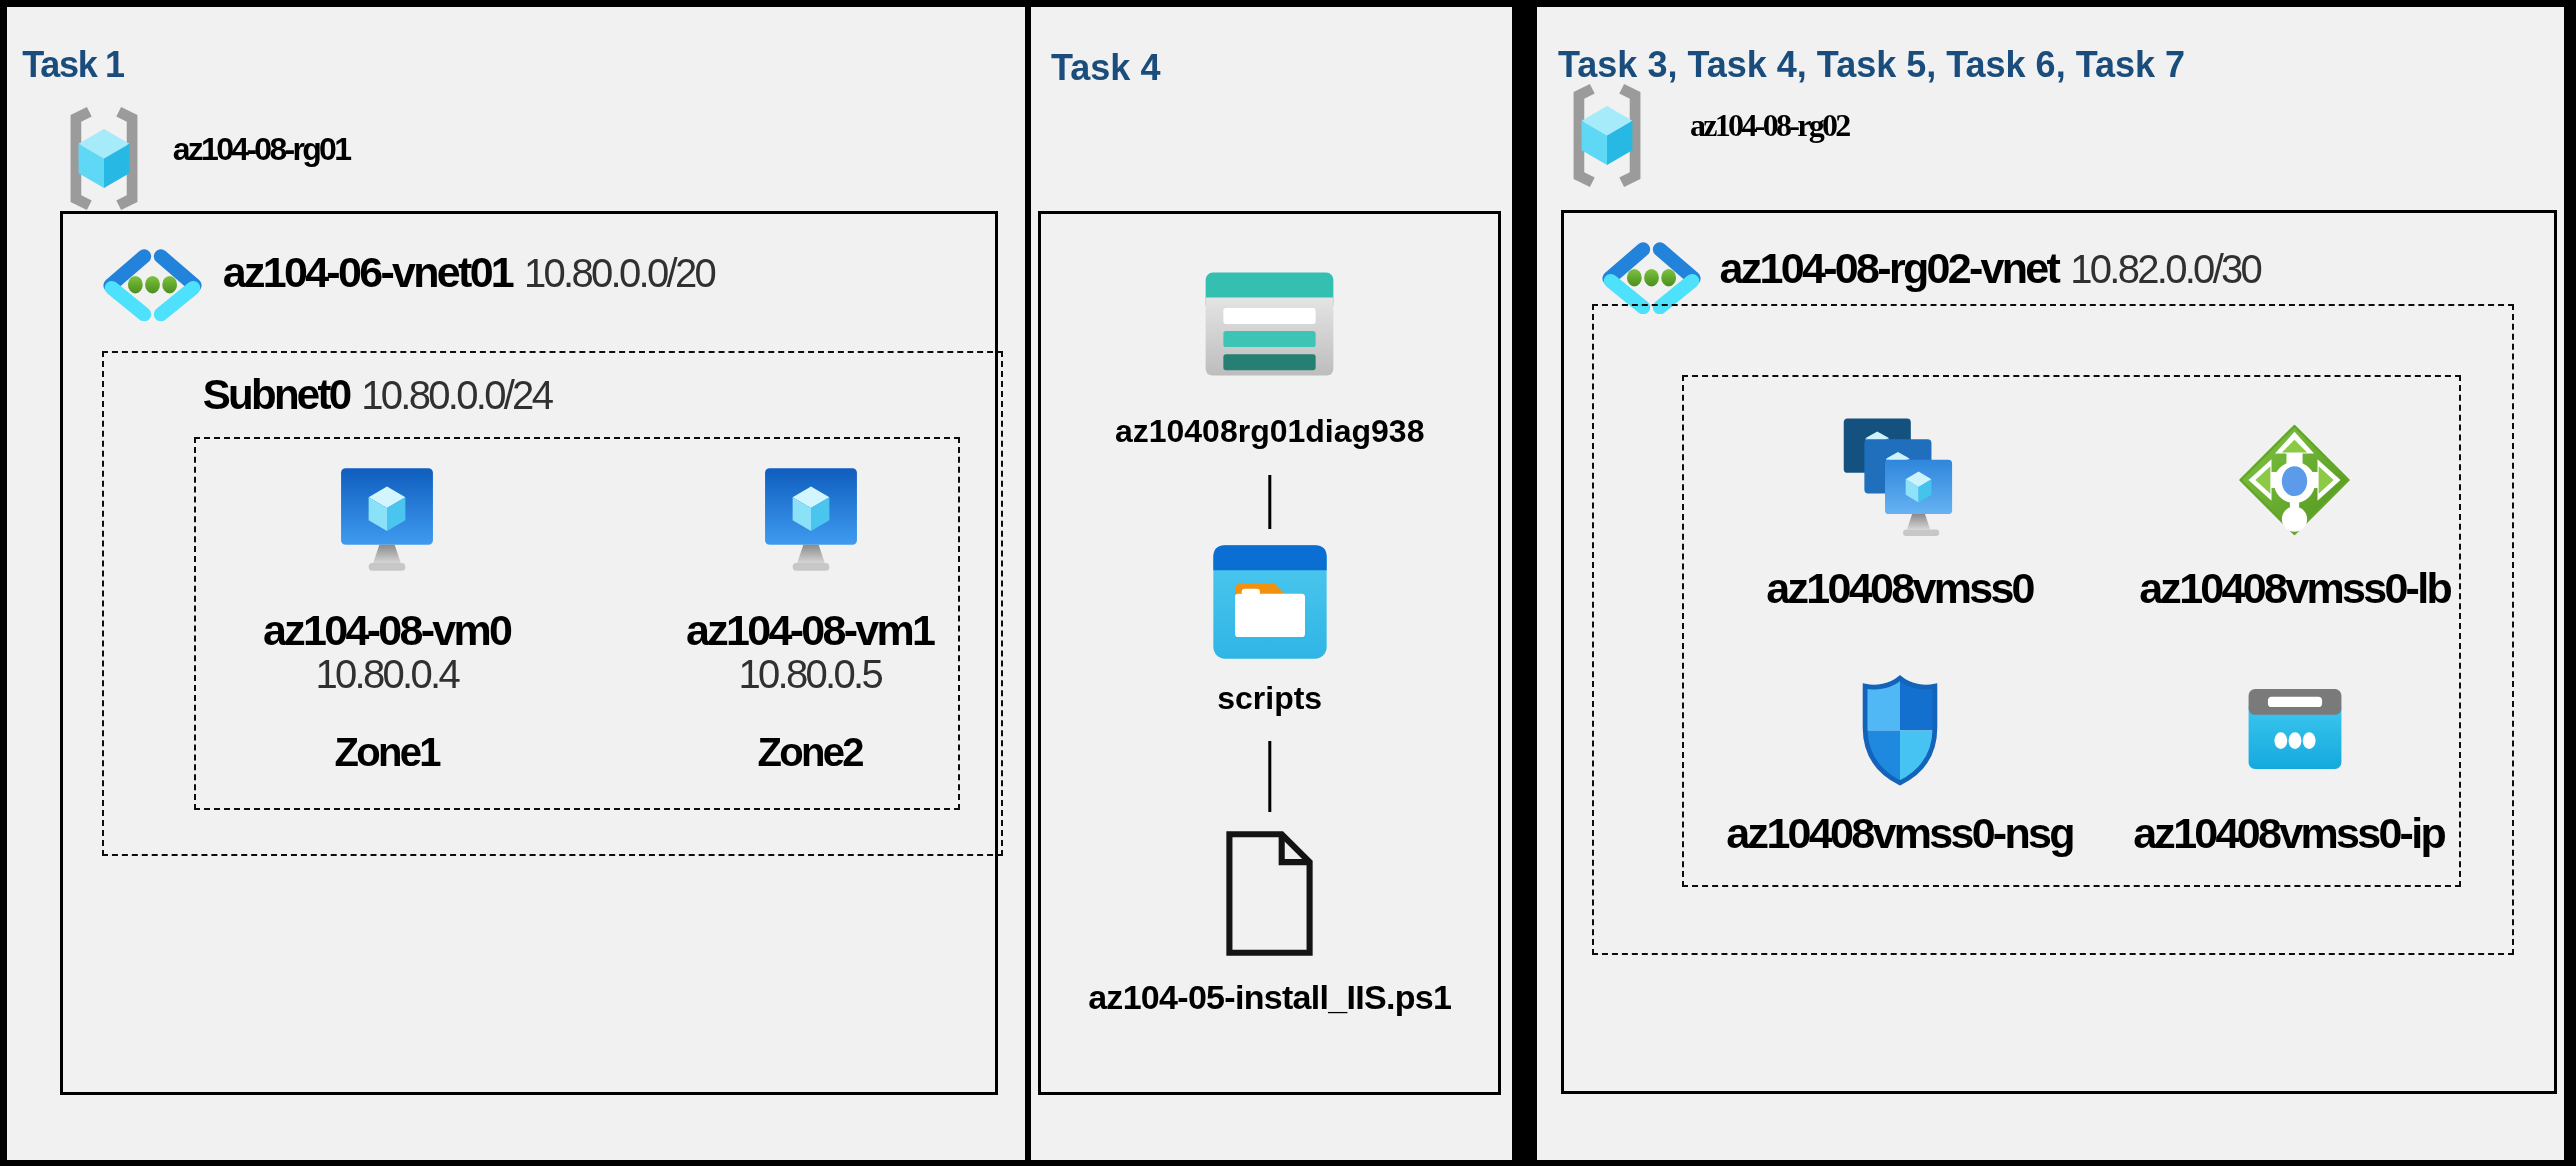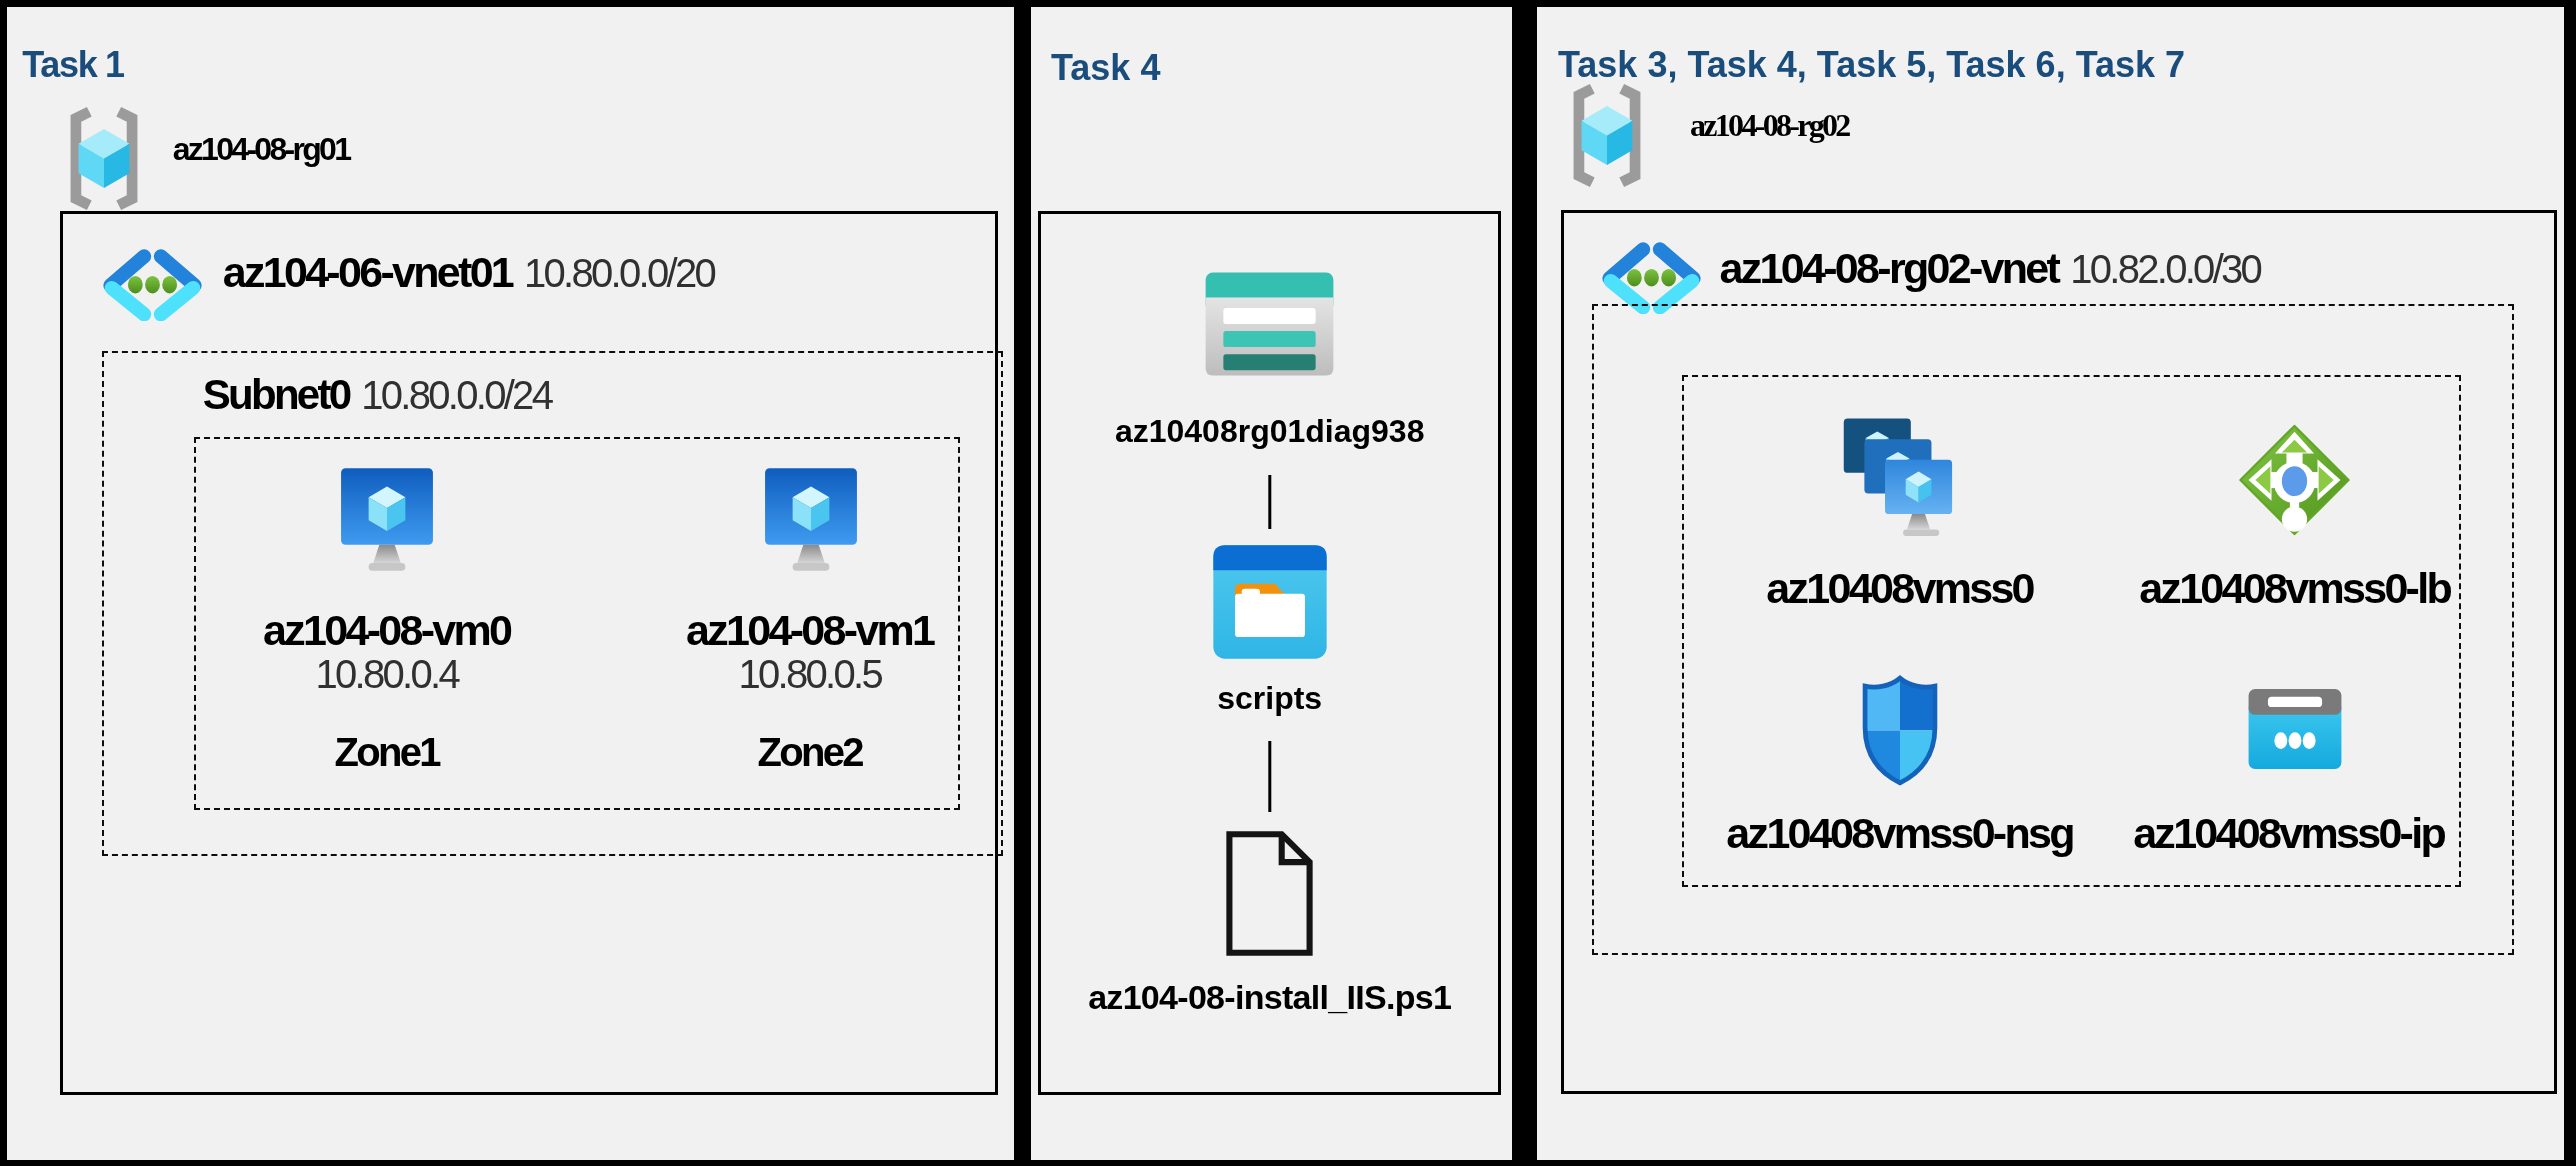--- a/index.html
+++ b/index.html
@@ -59,21 +59,21 @@
         <stop offset="1" stop-color="#2FB5E5"></stop>
     </linearGradient>
     <clipPath id="nsgclip">
       <path d="M32,3 C39,9 50,11 58,9 L58,40 C58,62 46,74 32,81 C18,74 6,62 6,40 L6,9 C14,11 25,9 32,3 Z"></path>
     </clipPath>
   </defs>
 </svg>
 
 <div class="canvas">
 
-  <section class="panel" style="left:6.7px;width:1007px;">
+  <section class="panel" style="left:6.7px;width:1007px;padding-left:11px;">
     <h2 class="title cond1" style="left:15.5px;top:6.7px;">Task 1</h2>
 
     <span class="abs" style="left:54px;top:98px;">
       <svg width="86" height="107" viewBox="0 0 64 80">
         <path d="M21,5 L11,10 V70 L21,75" fill="none" stroke="#9B9B9B" stroke-width="8"></path>
         <path d="M43,5 L53,10 V70 L43,75" fill="none" stroke="#9B9B9B" stroke-width="8"></path>
         <polygon points="32,18 51,29 32,40 13,29" fill="#A5EBFA"></polygon>
         <polygon points="13,29 32,40 32,62 13,51" fill="#5FD8F6"></polygon>
         <polygon points="51,29 51,51 32,62 32,40" fill="#27B9E3"></polygon>
       </svg>
@@ -173,21 +173,21 @@
       <div class="lbl name f54 center" style="left:229px;top:467px;">scripts</div>
 
       <div class="vline" style="left:229px;top:527px;height:71px;"></div>
 
       <span class="abs" style="left:176px;top:615px;">
         <svg width="105" height="129" viewBox="0 0 60 74">
           <path d="M7,3 H37 L53,19 V71 H7 Z" fill="#F1F1F1" stroke="#141414" stroke-width="3.5"></path>
           <path d="M37,3 V19 H53" fill="none" stroke="#141414" stroke-width="3.5"></path>
         </svg>
       </span>
-      <div class="lbl name f50 center" style="left:229px;top:765px;">az104-08-install_IIS.ps1</div>
+      <div class="lbl name f50 center" style="left:229px;top:765px;">az104-05-install_IIS.ps1</div>
 
     </div>
   </section>
 
   <section class="panel" style="left:1537px;width:1027px;">
     <h2 class="title" style="left:21px;top:6.7px;">Task 3, Task 4, Task 5, Task 6, Task 7</h2>
 
     <span class="abs" style="left:27px;top:75px;">
       <svg width="86" height="107" viewBox="0 0 64 80">
         <path d="M21,5 L11,10 V70 L21,75" fill="none" stroke="#9B9B9B" stroke-width="8"></path>

